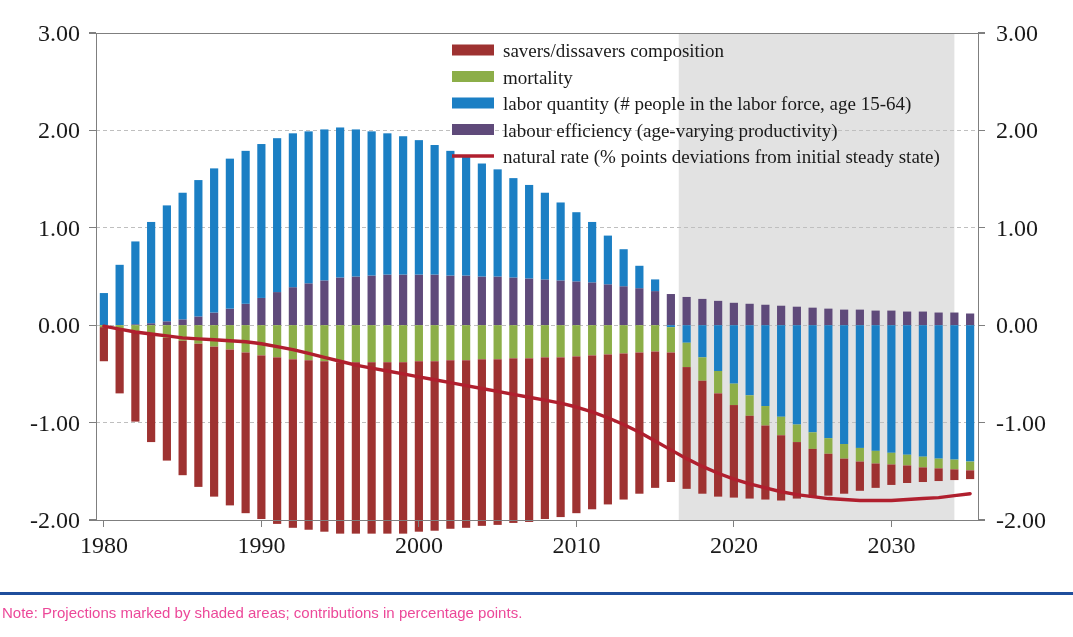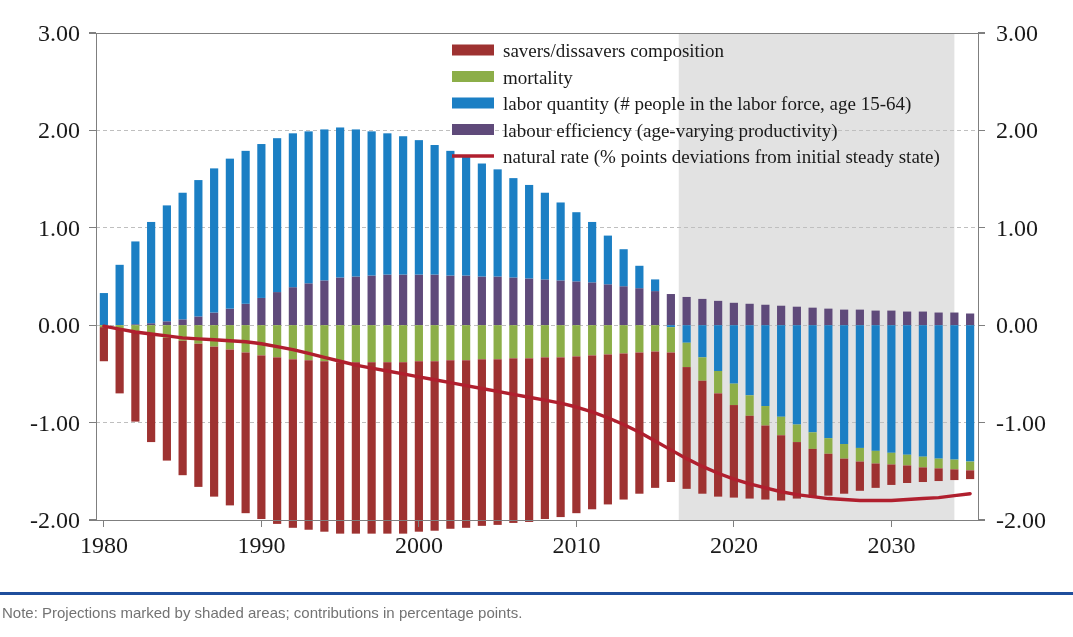--- a/index.html
+++ b/index.html
@@ -24,21 +24,21 @@
   #note-bar{
     position:absolute;
     left:0px;top:592px;width:1073px;height:3px;
     background:#1f4e9c;
   }
   #note-text{
     position:absolute;
     left:2px;top:604px;width:1060px;
     font-family:"Liberation Sans", sans-serif;
     font-size:15px;
-    color:#737373;
+    color:#ec4899;
     white-space:nowrap;
   }
 </style>
 </head>
 <body>
 
 <svg id="figure" viewBox="0 0 1073 637" width="1073" height="637" xmlns="http://www.w3.org/2000/svg">
   <g id="shaded-region-group">
       <rect x="678.75" y="33" width="275.625" height="487" fill="#E2E2E2"></rect>
     </g>

